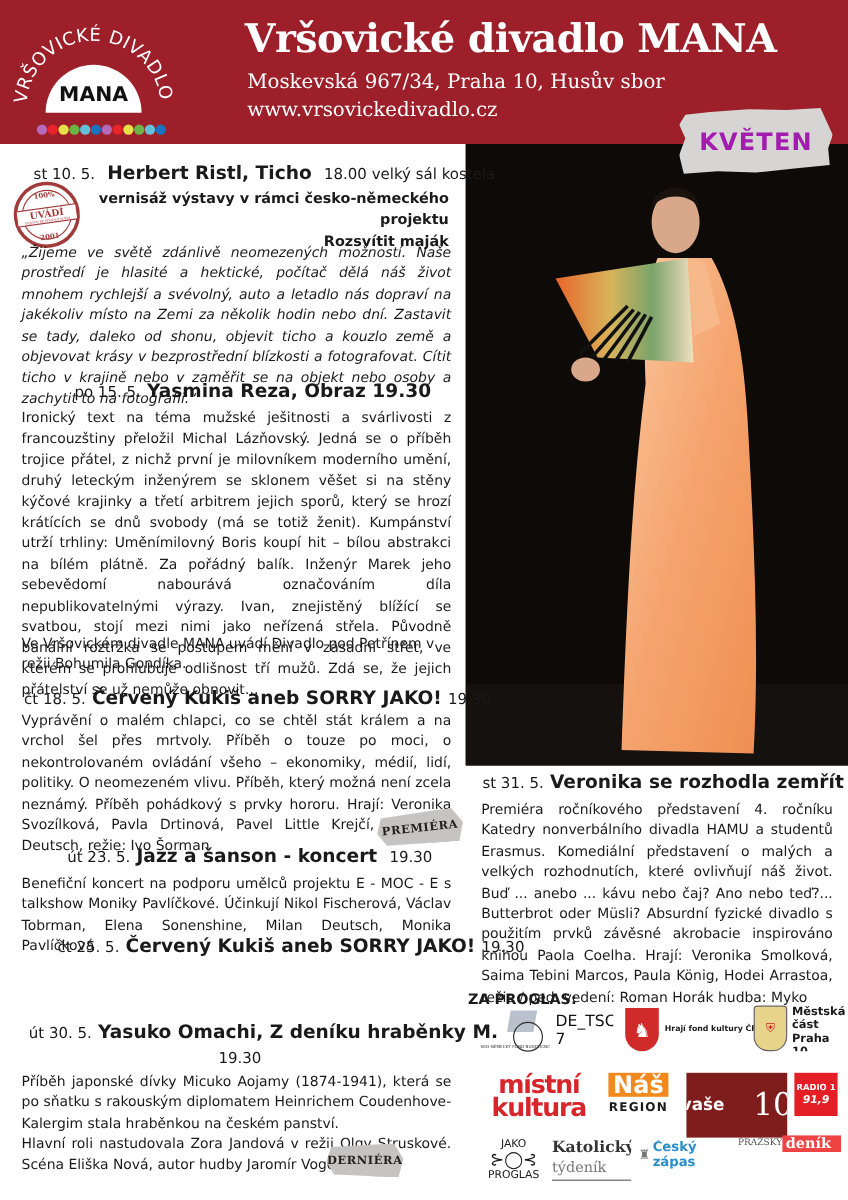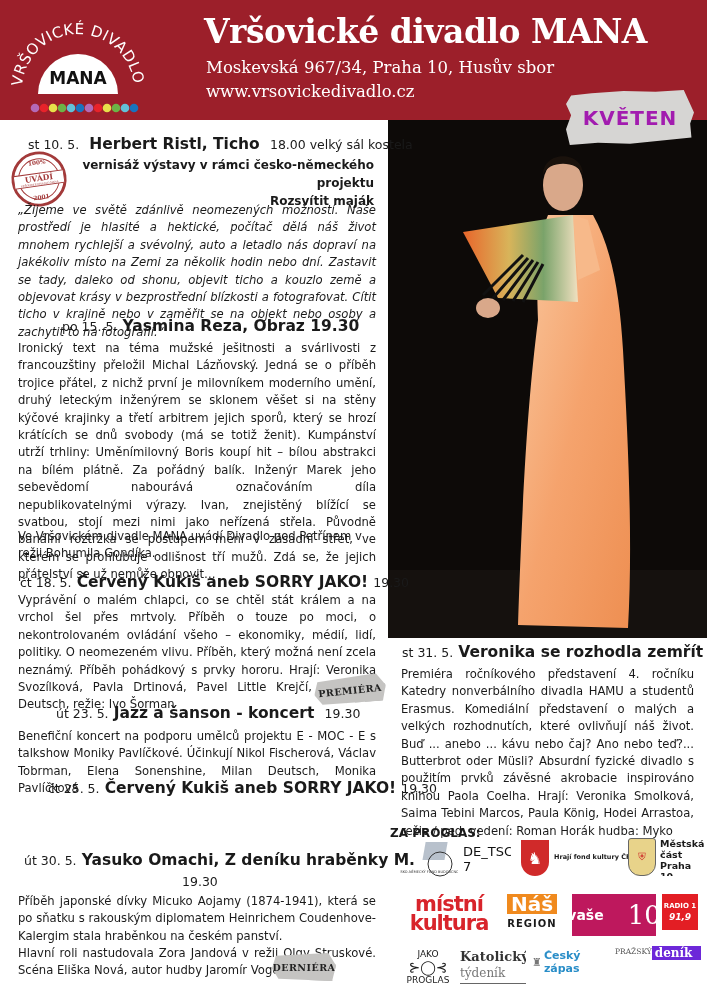--- a/index.html
+++ b/index.html
@@ -202,21 +202,21 @@
 </div>
 
 <div class="logo-box" style="left:400px; top:893px; width:98px; height:42px; flex-direction:column; line-height:19px;">
   <span style="color:#d8242b; font-weight:bold; font-size:21px; letter-spacing:-1px;">místní</span>
   <span style="color:#d8242b; font-weight:bold; font-size:21px; letter-spacing:-1px;">kultura</span>
 </div>
 <div class="logo-box" style="left:502px; top:893px; width:60px; height:42px; flex-direction:column; line-height:20px;">
   <span style="background:#f08a1e; color:#fff; font-weight:bold; font-size:20px; padding:0 4px;">Náš</span>
   <span style="font-weight:bold; font-size:10px; letter-spacing:1px;">REGION</span>
 </div>
-<div class="logo-box" style="left:572px; top:894px; width:84px; height:42px; background:#be185d; color:#fff;">
+<div class="logo-box" style="left:572px; top:894px; width:84px; height:54px; background:#7f1d1d; color:#fff;">
   <span style="font-weight:bold; font-size:14px;">vaše</span>
   <span style="font-family:'DejaVu Serif', serif; font-size:26px;margin-left:24px;">10</span>
 </div>
 <div class="logo-box" style="left:662px; top:894px; width:36px; height:36px; background:#e31e24; color:#fff; flex-direction:column; line-height:11px;">
   <span style="font-weight:bold; font-size:7px;">RADIO 1</span>
   <span style="font-weight:bold; font-style:italic; font-size:9px;">91,9</span>
 </div>
 
 <div class="logo-box" style="left:400px; top:948px; width:56px; height:38px; flex-direction:column; line-height:13px;">
   <span style="font-size:9px;">JAKO</span>
@@ -226,14 +226,14 @@
 <div class="logo-box" style="left:460px; top:946px; width:66px; height:38px; flex-direction:column; align-items:flex-start; line-height:17px; border-bottom:1px solid #666;">
   <span style="font-family:'DejaVu Serif', serif; font-weight:bold; font-size:13px; color:#333;">Katolický</span>
   <span style="font-family:'DejaVu Serif', serif; font-size:12px; color:#777;">týdeník</span>
 </div>
 <div class="logo-box" style="left:532px; top:950px; width:76px; height:24px;">
   <span style="font-size:11px; color:#777; margin-right:2px;">♜</span>
   <span style="font-size:11px; font-weight:bold; color:#2a8ec8;">Český zápas</span>
 </div>
 <div class="logo-box" style="left:615px; top:946px; width:86px; height:30px; flex-direction:row; align-items:flex-start; line-height:12px;">
   <span style="font-family:'DejaVu Serif', serif; font-size:7.5px; color:#555;">PRAŽSKÝ</span>
-  <span style="display:block; width:86px; background:#6d28d9; color:#fff; font-family:'DejaVu Serif', serif; font-weight:bold; font-size:12px; padding:1px 3px;">deník</span>
+  <span style="display:block; width:86px; background:#ef4444; color:#fff; font-family:'DejaVu Serif', serif; font-weight:bold; font-size:12px; padding:1px 3px;">deník</span>
 </div>
 
 </body></html>

